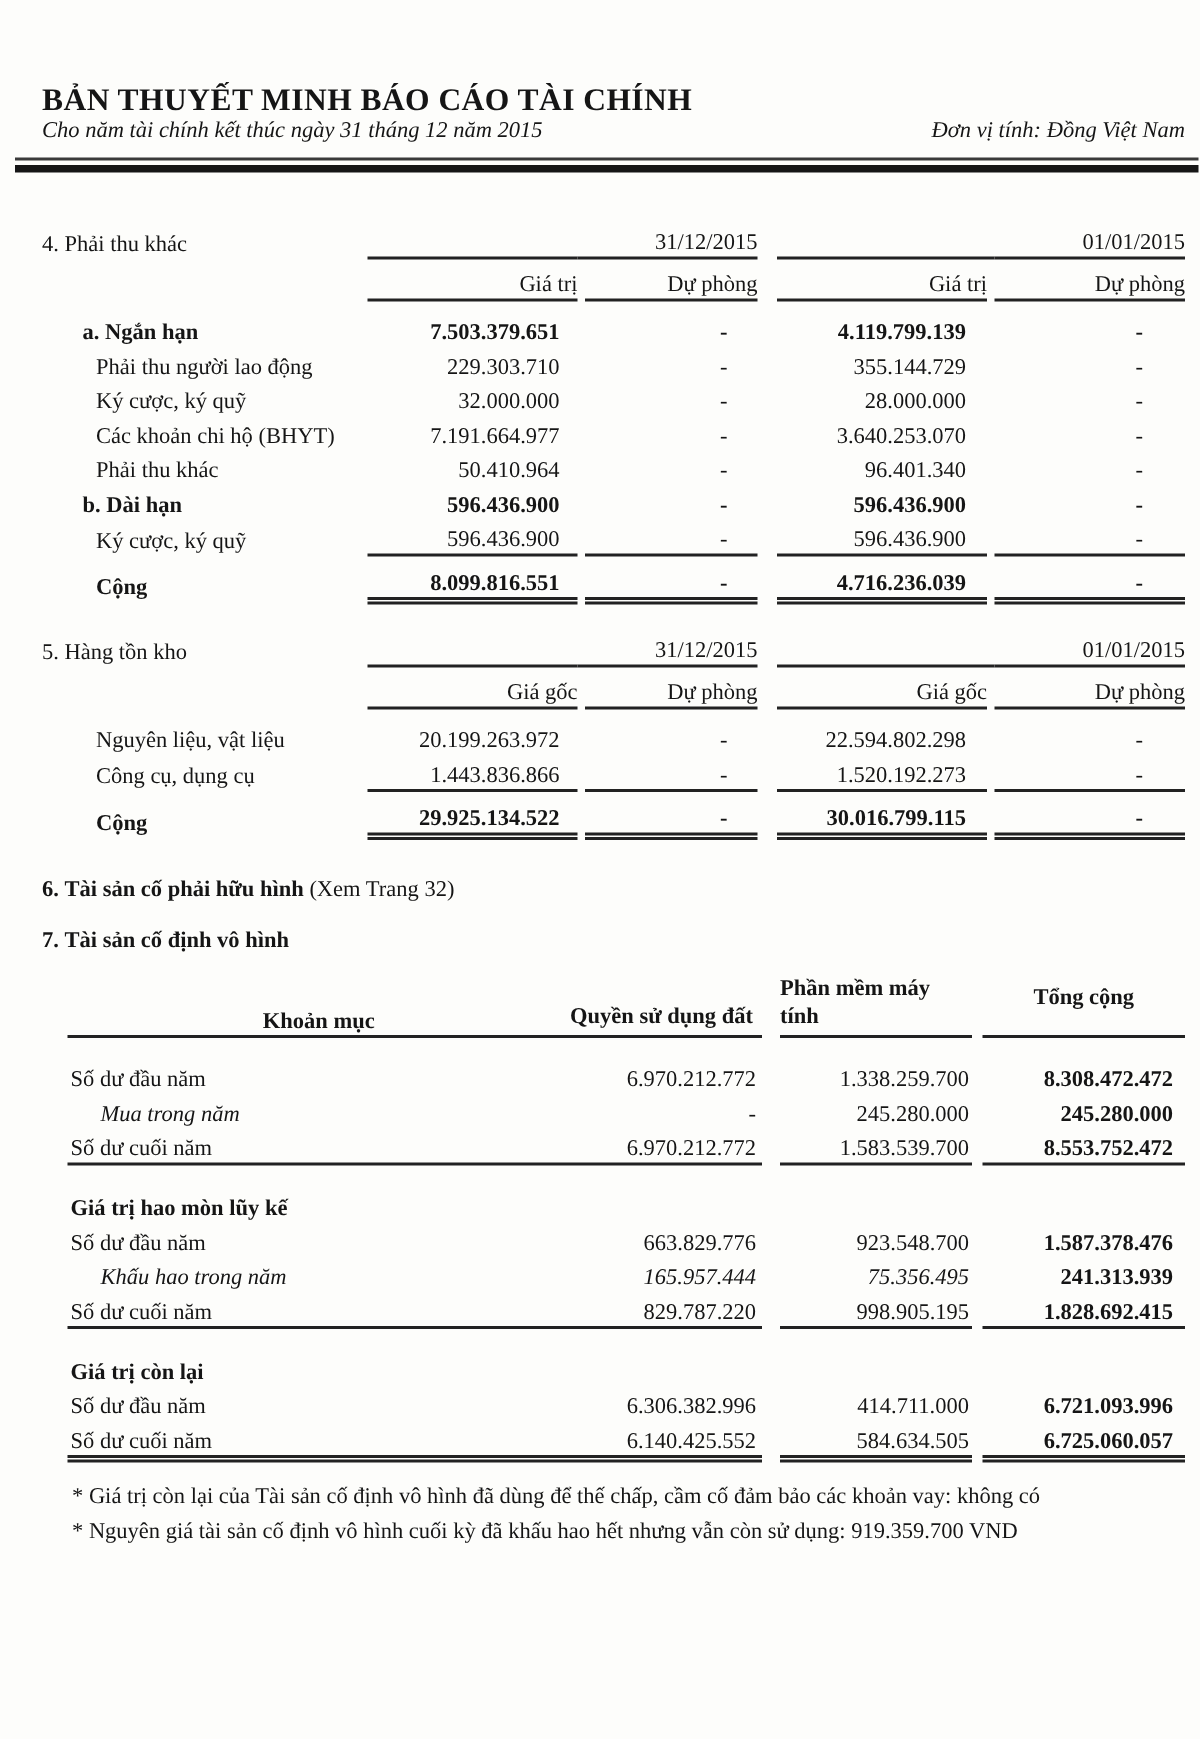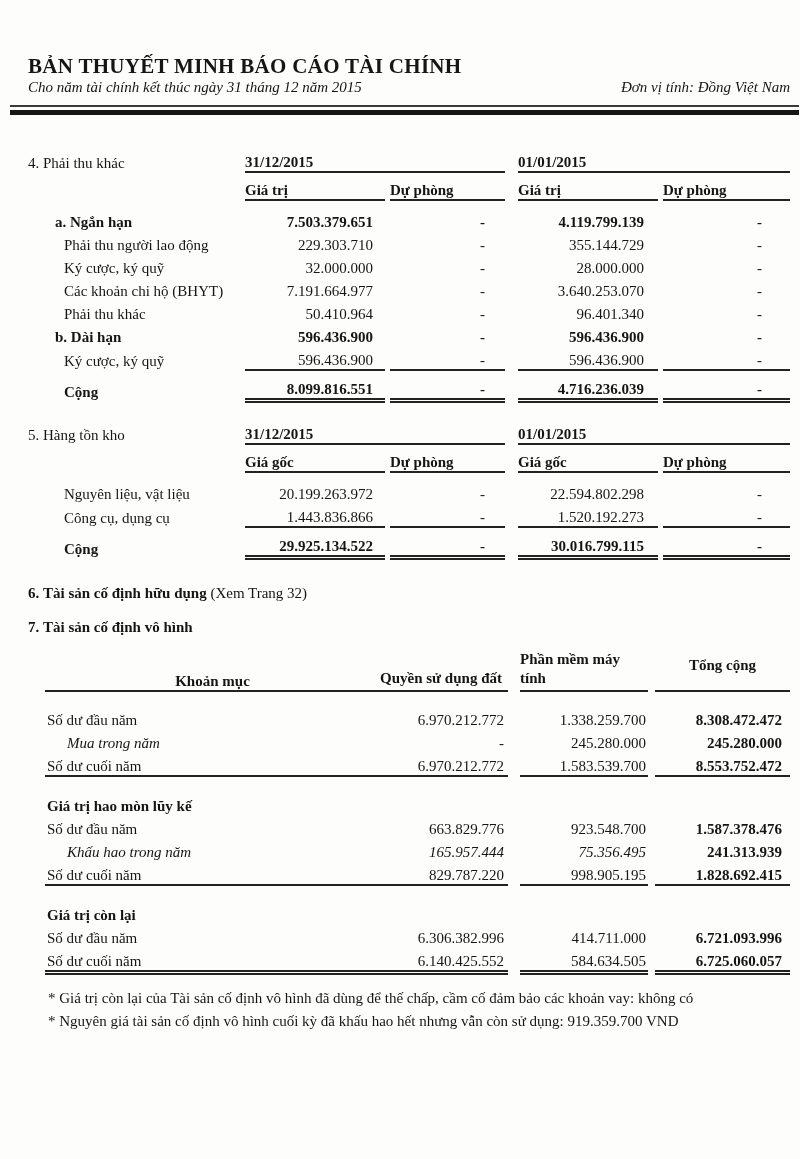--- a/index.html
+++ b/index.html
@@ -30,22 +30,22 @@
   .it { font-style:italic; }
   .rb { border-bottom:2px solid #222; }
   .dbl { border-bottom:5px double #222; }
 
   
   .t45 { margin-top:32px; }
   .t45 td { height:23px; }
   .t45 tr.hdates td { height:24px; }
   .t45 tr.hsub td { height:26px; }
   .t45 tr.sp td, .t7 tr.sp td { height:7px; }
-  .dh { text-align:left; font-weight:bold; }
-  .ch { text-align:left; font-weight:bold; }
+  .dh { text-align:right; font-weight:normal; }
+  .ch { text-align:right; font-weight:normal; }
   .shead { vertical-align:bottom; font-weight:normal; white-space:nowrap; }
   .sec-no { display:inline-block; min-width:15px; }
   .ind-ab { padding-left:27px; }
   .ind1 { padding-left:36px; }
   .c1 { padding-right:12px; }
   .c2 { padding-right:20px; }
   .c3 { padding-right:14px; }
   .c4 { padding-right:28px; }
   tr.total td { height:27px; }
   tr.total td.num { border-top:2px solid #222; border-bottom:5px double #222; font-weight:bold;margin-top:13px; }
@@ -261,21 +261,21 @@
           <td class="g"></td>
       <td class="num c3">30.016.799.115</td>
           <td class="g"></td>
       <td class="num c4">-</td>
     </tr>
   </tbody>
     </table>
 
 
   <div class="sec-line sec6">
-    <span class="sec-no">6.</span><span>Tài sản cố định hữu dụng</span>
+    <span class="sec-no">6.</span><span>Tài sản cố phải hữu hình</span>
     <span class="plain">(Xem Trang 32)</span>
   </div>
 
   <div class="sec-line sec7">
     <span class="sec-no">7.</span><span>Tài sản cố định vô hình</span>
   </div>
 
   <table class="t7">
     <colgroup>
       <col style="width:335px">

